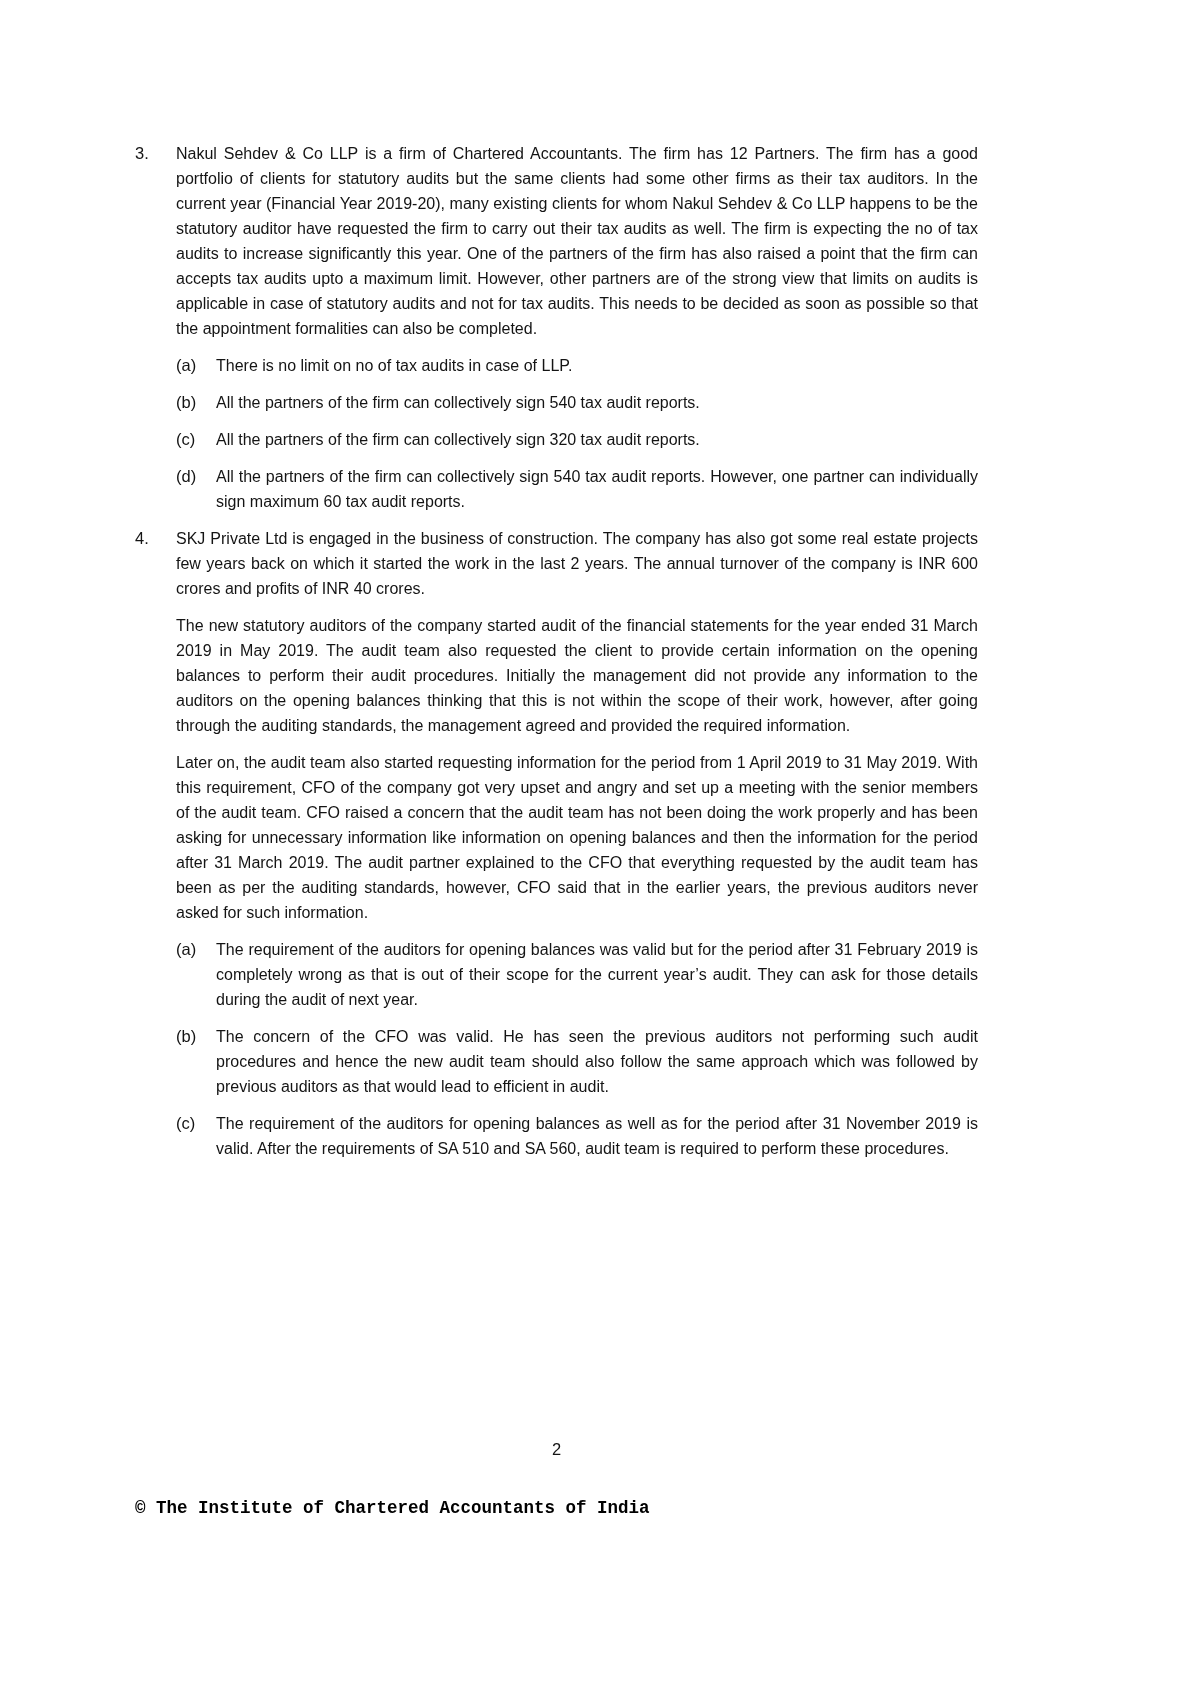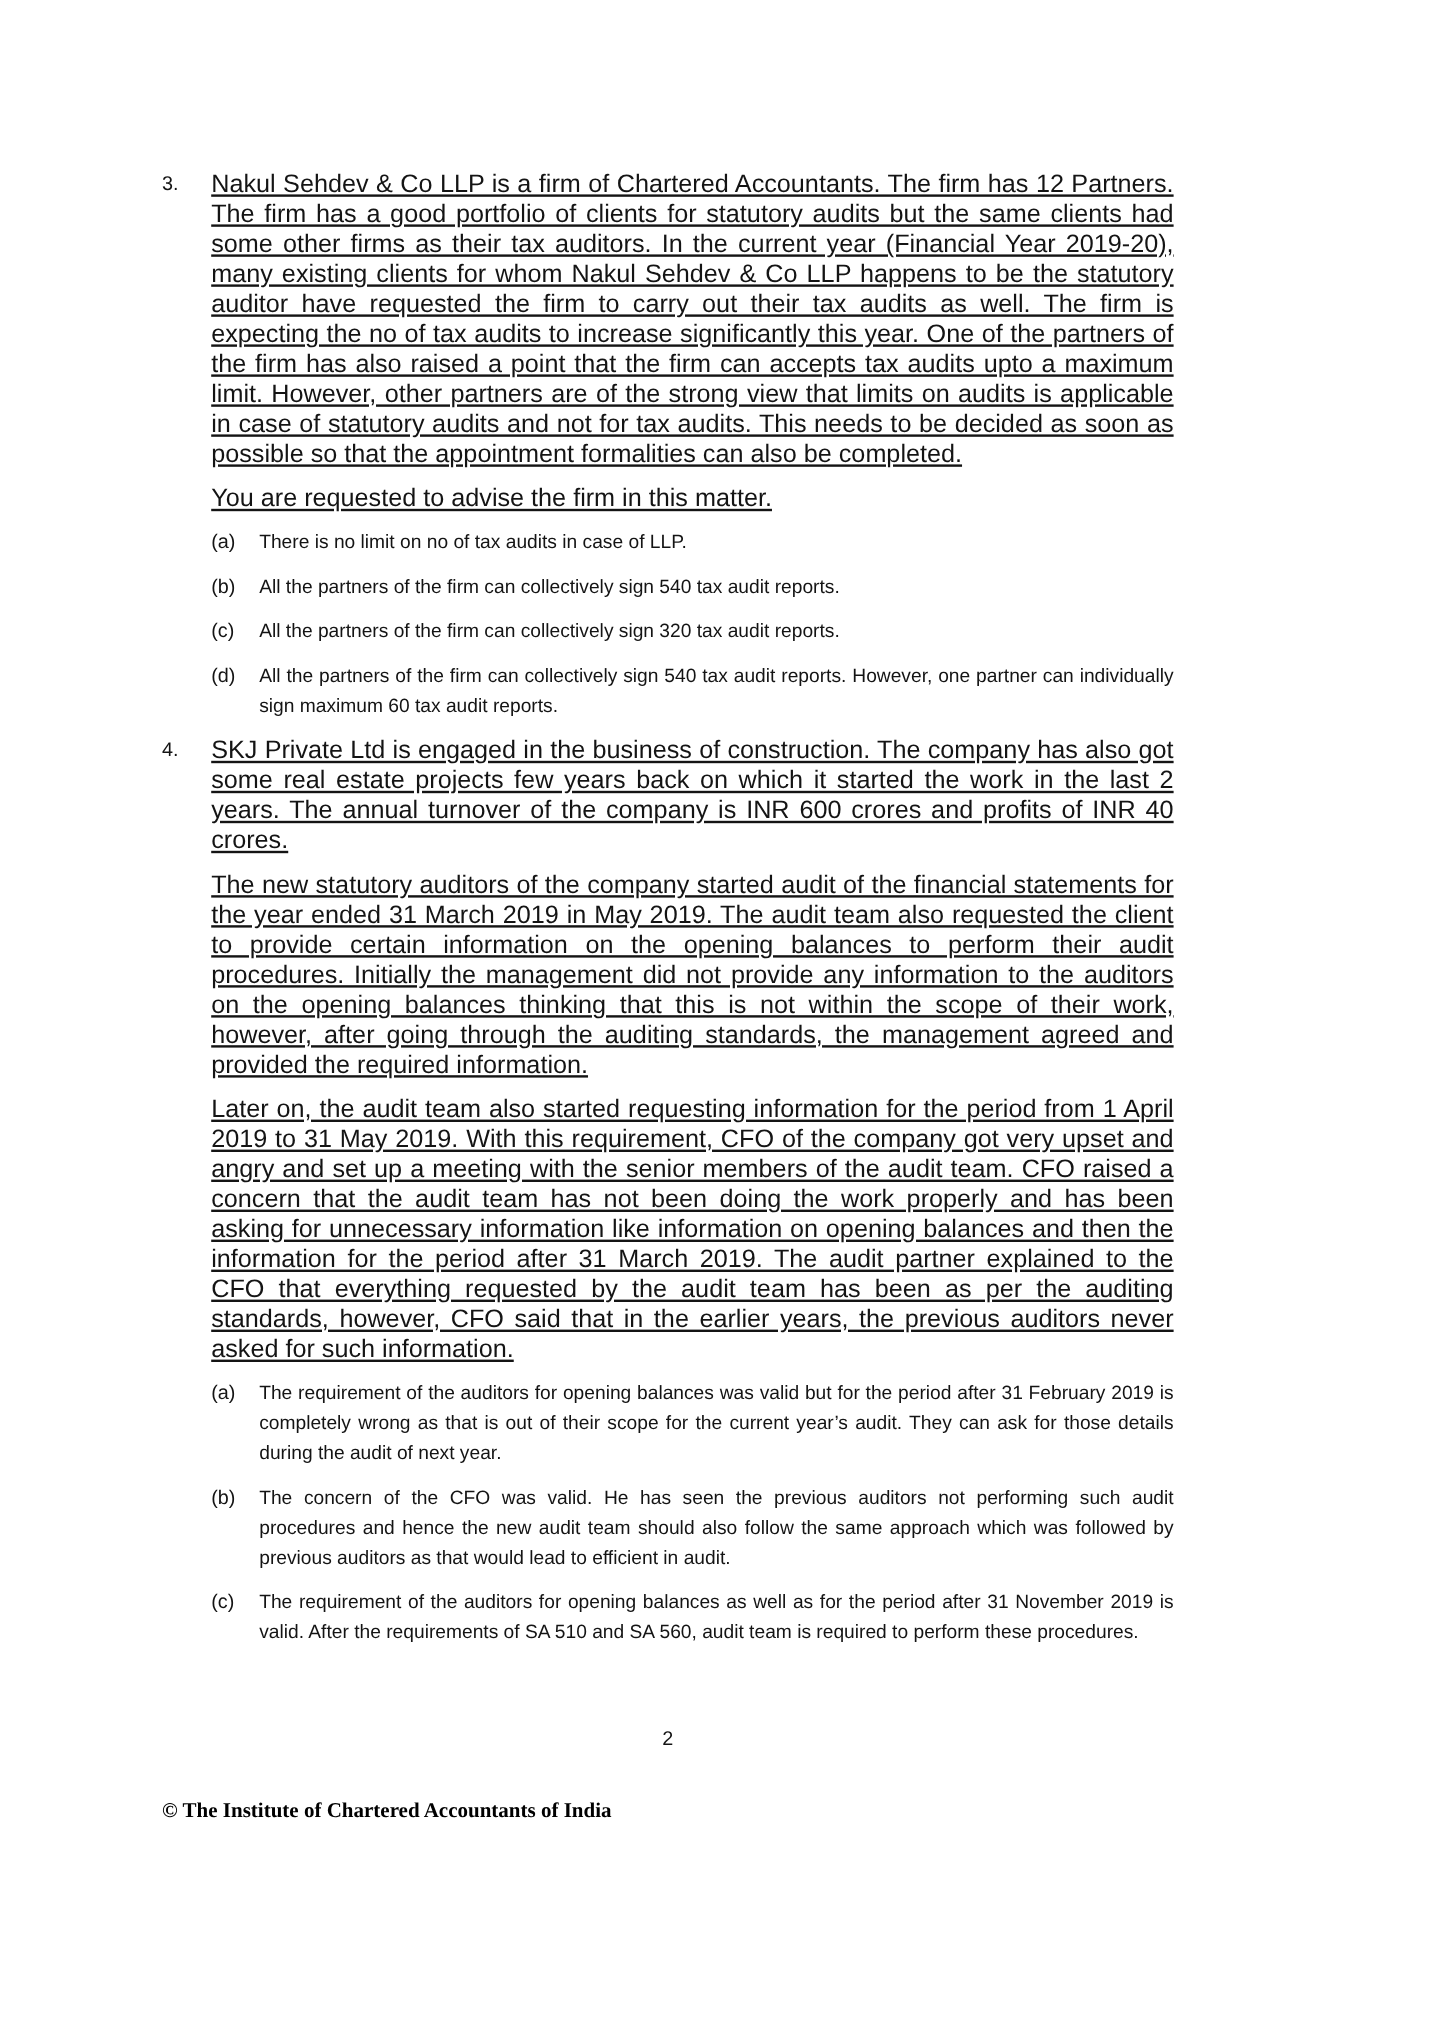--- a/index.html
+++ b/index.html
@@ -22,24 +22,23 @@
   }
   .question { display: flex; align-items: flex-start; }
   .qnum {
     flex: 0 0 41px;
     font-size: 16.5px;
     line-height: 25px;
   }
   .qbody { flex: 1; min-width: 0; }
   .para {
     margin: 0 0 12px 0;
-    font-size: 21px;
+    font-size: 16px;
     line-height: 25px;
     text-align: justify;
-    text-decoration: underline;
   }
   .opt { display: flex; margin: 0 0 12px 0; }
   .olabel {
     flex: 0 0 40px;
     font-size: 16.5px;
     line-height: 25px;
   }
   .otext {
     flex: 1;
     min-width: 0;
@@ -53,37 +52,36 @@
     left: 135px;
     width: 843px;
     text-align: center;
     font-size: 16.5px;
     color: #141414;
   }
   .footer {
     position: absolute;
     top: 1498px;
     left: 135px;
-    font-family: Liberation Serif, serif;
+    font-family: Liberation Mono, monospace;
     font-weight: bold;
     font-size: 17.5px;
     color: #000000;
   }
 </style>
 </head>
 <body>
 
 <div class="page">
   <div class="content">
 
     <div class="question">
       <div class="qnum">3.</div>
       <div class="qbody">
         <p class="para">Nakul Sehdev &amp; Co LLP is a firm of Chartered Accountants. The firm has 12 Partners. The firm has a good portfolio of clients for statutory audits but the same clients had some other firms as their tax auditors. In the current year (Financial Year 2019-20), many existing clients for whom Nakul Sehdev &amp; Co LLP happens to be the statutory auditor have requested the firm to carry out their tax audits as well. The firm is expecting the no of tax audits to increase significantly this year. One of the partners of the firm has also raised a point that the firm can accepts tax audits upto a maximum limit. However, other partners are of the strong view that limits on audits is applicable in case of statutory audits and not for tax audits. This needs to be decided as soon as possible so that the appointment formalities can also be completed.</p>
-        <p class="para">You are requested to advise the firm in this matter.</p>
 
         <div class="opt">
           <div class="olabel">(a)</div>
           <div class="otext">There is no limit on no of tax audits in case of LLP.</div>
         </div>
         <div class="opt">
           <div class="olabel">(b)</div>
           <div class="otext">All the partners of the firm can collectively sign 540 tax audit reports.</div>
         </div>
         <div class="opt">

